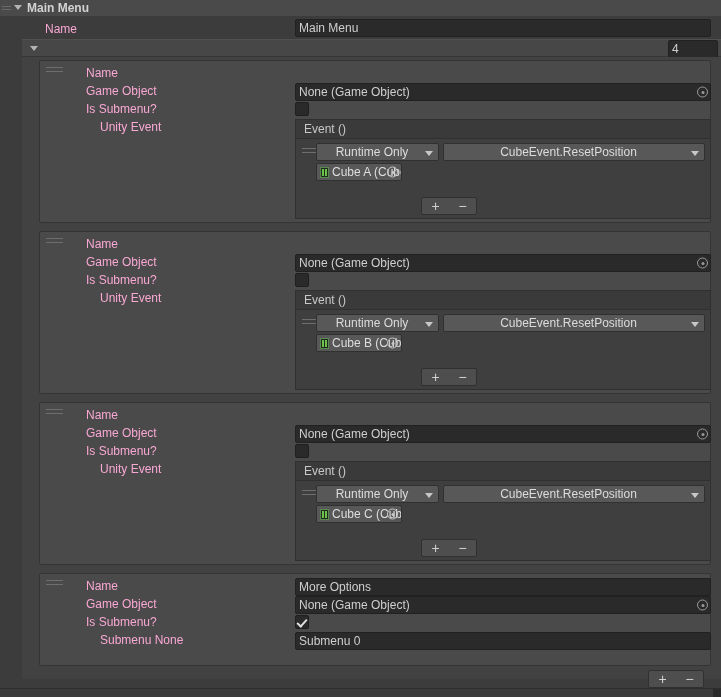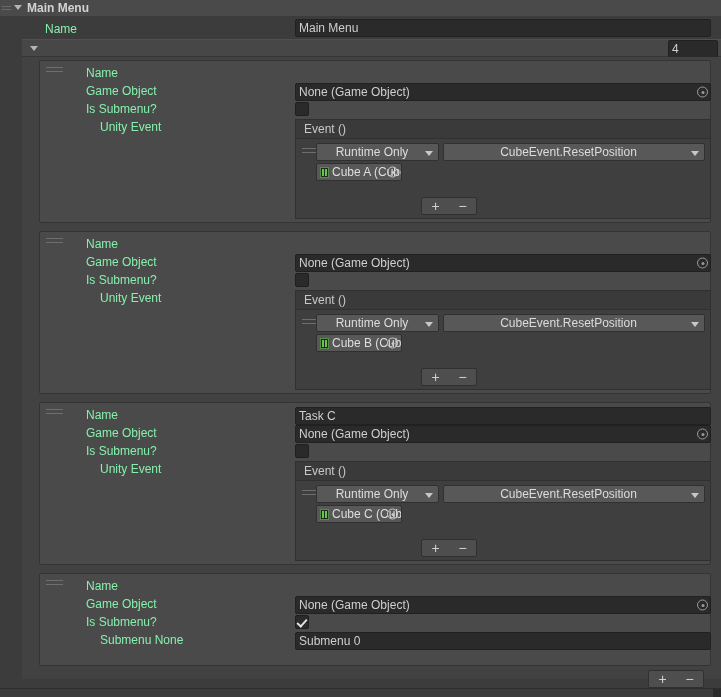--- a/index.html
+++ b/index.html
@@ -11,21 +11,21 @@
     width: 721px;
     height: 697px;
     font-family: "Liberation Sans", sans-serif;
     font-size: 12px;
     color: #c4c4c4;
     overflow: hidden;
     position: relative;
     -webkit-font-smoothing: antialiased;
   }
   .label {
-    color: #86efac;
+    color: #f9a8d4;
     font-size: 12px;
     white-space: nowrap;
     user-select: none;
   }
   .foldout-arrow {
     display: inline-block;
     width: 0; height: 0;
     border-left: 4.5px solid transparent;
     border-right: 4.5px solid transparent;
     border-top: 5.5px solid #b4b4b4;
@@ -428,21 +428,20 @@
   <div class="drag-handle" style="position:absolute;left:6px;top:6px;">
       <i></i>
       <i></i>
     </div>
 
   <span class="label" style="position:absolute;left:46px;top:5px;">Name</span>
   <span class="label" style="position:absolute;left:46px;top:23px;">Game Object</span>
   <span class="label" style="position:absolute;left:46px;top:41px;">Is Submenu?</span>
   <span class="label" style="position:absolute;left:60px;top:59px;">Unity Event</span>
 
-  <div class="textfield" style="left:255px;top:4px;width:416px;">Task C</div>
   <div class="objfield" style="left:255px;top:22px;width:416px;">
     <span>None (Game Object)</span>
     <span class="picker"></span>
   </div>
   <div class="checkbox" style="left:255px;top:41px;"></div>
 
   <div class="event-panel" style="left:255px;top:58px;width:416px;height:100px;">
     <div class="event-header">Event ()</div>
     <div class="event-body" style="height:80px;">
       <div class="evt-drag" style="left:6px;top:9px;">
@@ -473,20 +472,21 @@
   <div class="drag-handle" style="position:absolute;left:6px;top:6px;">
       <i></i>
       <i></i>
     </div>
 
   <span class="label" style="position:absolute;left:46px;top:5px;">Name</span>
   <span class="label" style="position:absolute;left:46px;top:23px;">Game Object</span>
   <span class="label" style="position:absolute;left:46px;top:41px;">Is Submenu?</span>
   <span class="label" style="position:absolute;left:60px;top:59px;">Submenu None</span>
 
+  <div class="textfield" style="left:255px;top:4px;width:416px;">More Options</div>
   <div class="objfield" style="left:255px;top:22px;width:416px;">
     <span>None (Game Object)</span>
     <span class="picker"></span>
   </div>
   <div class="checkbox checked" style="left:255px;top:41px;"></div>
   <div class="textfield" style="left:255px;top:58px;width:416px;">Submenu 0</div>
 </div>
 
 <div class="plusminus" style="left:648px;top:670px;width:56px;">
   <span>+</span>

